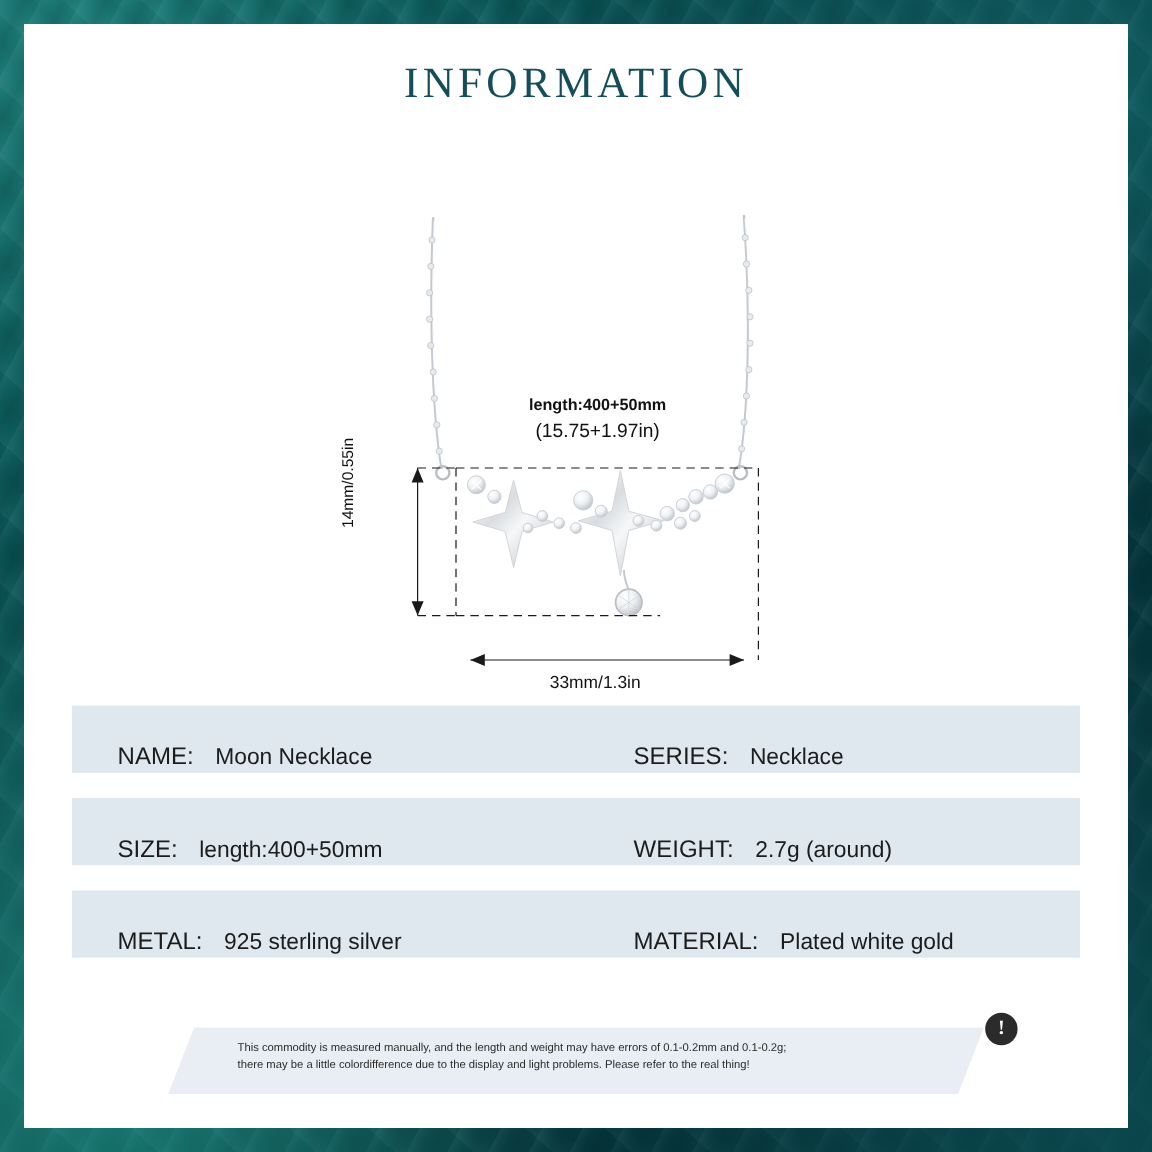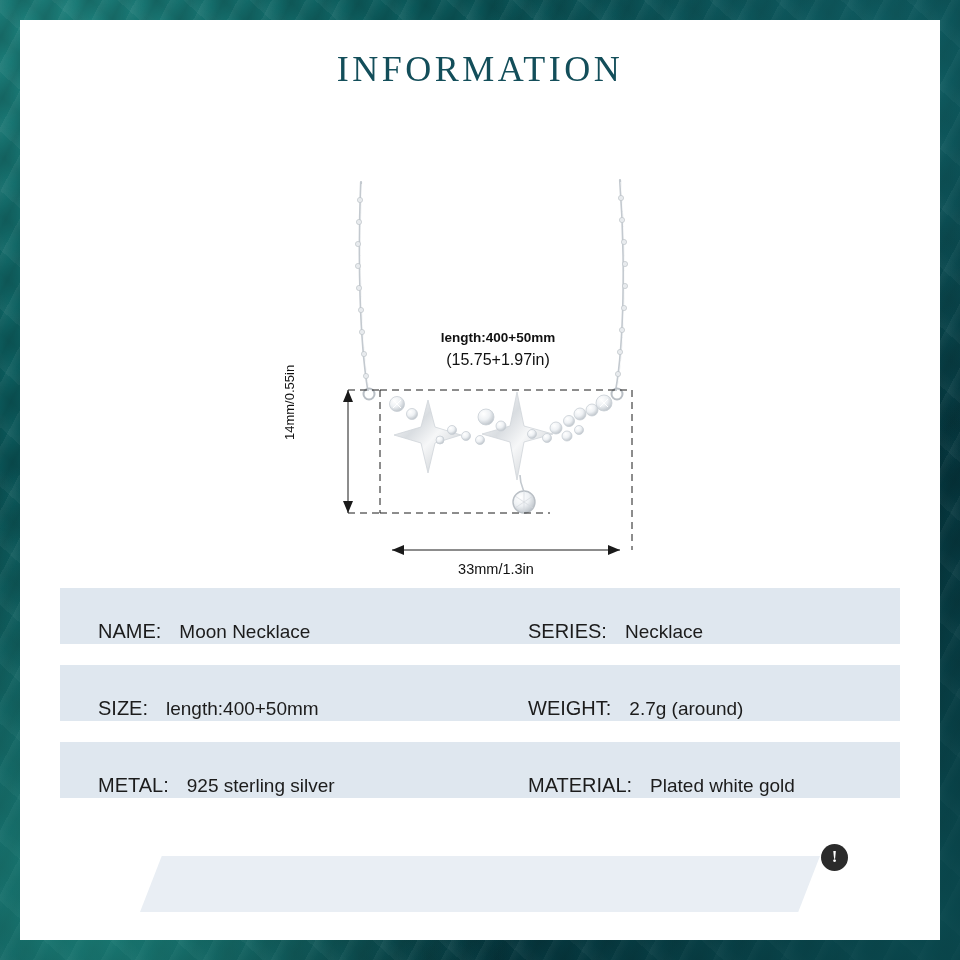--- a/index.html
+++ b/index.html
@@ -337,16 +337,20 @@
       </div>
       <div class="spec-col">
         <span class="spec-key">MATERIAL:</span>
         <span class="spec-val">Plated white gold</span>
       </div>
     </div>
   </div>
 
   <div class="note-wrap">
     <div class="note-bg"></div>
+    <div class="note-text">
+      <div>This commodity is measured manually, and the length and weight may have errors of 0.1-0.2mm and 0.1-0.2g;</div>
+      <div>there may be a little colordifference due to the display and light problems. Please refer to the real thing!</div>
+    </div>
     <div class="note-badge">!</div>
   </div>
 
 </div>
 
 </body></html>

